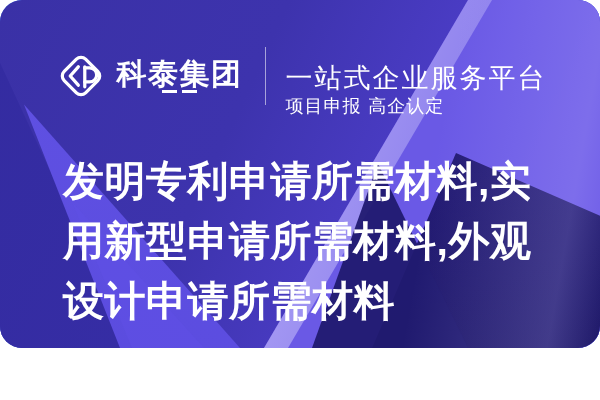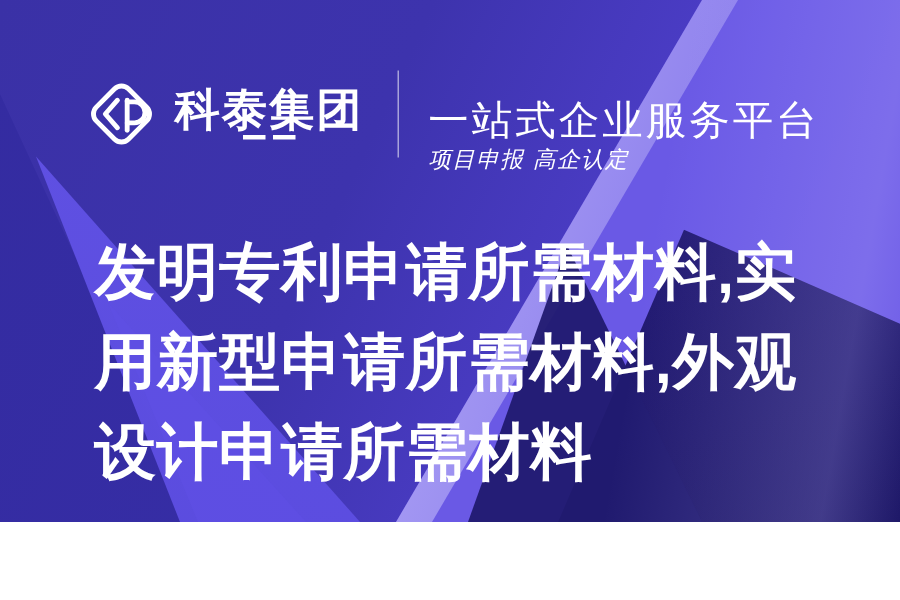--- a/index.html
+++ b/index.html
@@ -8,20 +8,21 @@
     padding: 0;
     background: #ffffff;
   }
   #banner {
     position: relative;
     width: 600px;
     height: 348px;
     overflow: hidden;
     font-family: "Liberation Sans", "DejaVu Sans", sans-serif;
     background: #3b82f6;
+    border-radius: 22px;
     -webkit-font-smoothing: antialiased;
   }
 
   
   .bg-layer {
     position: absolute;
     inset: 0;
     pointer-events: none;
   }
   .bg-base {
@@ -144,28 +145,27 @@
   }
   .slogan-main {
     font-size: 27px;
     font-weight: 400;
     color: #ffffff;
     letter-spacing: 2px;
     line-height: 1.08;
     white-space: nowrap;
   }
   .slogan-sub {
-    font-size: 15px;
+    font-size: 18px;
     font-weight: 400;
     color: #ffffff;
     letter-spacing: 1px;
     line-height: 1.1;
     white-space: nowrap;
     font-family: "DejaVu Serif", "Liberation Serif", serif;
-    font-style: italic;
   }
 
   
   .title {
     position: absolute;
     left: 63px;
     top: 152px;
     width: 478px;
     font-size: 41px;
     font-weight: 700;

